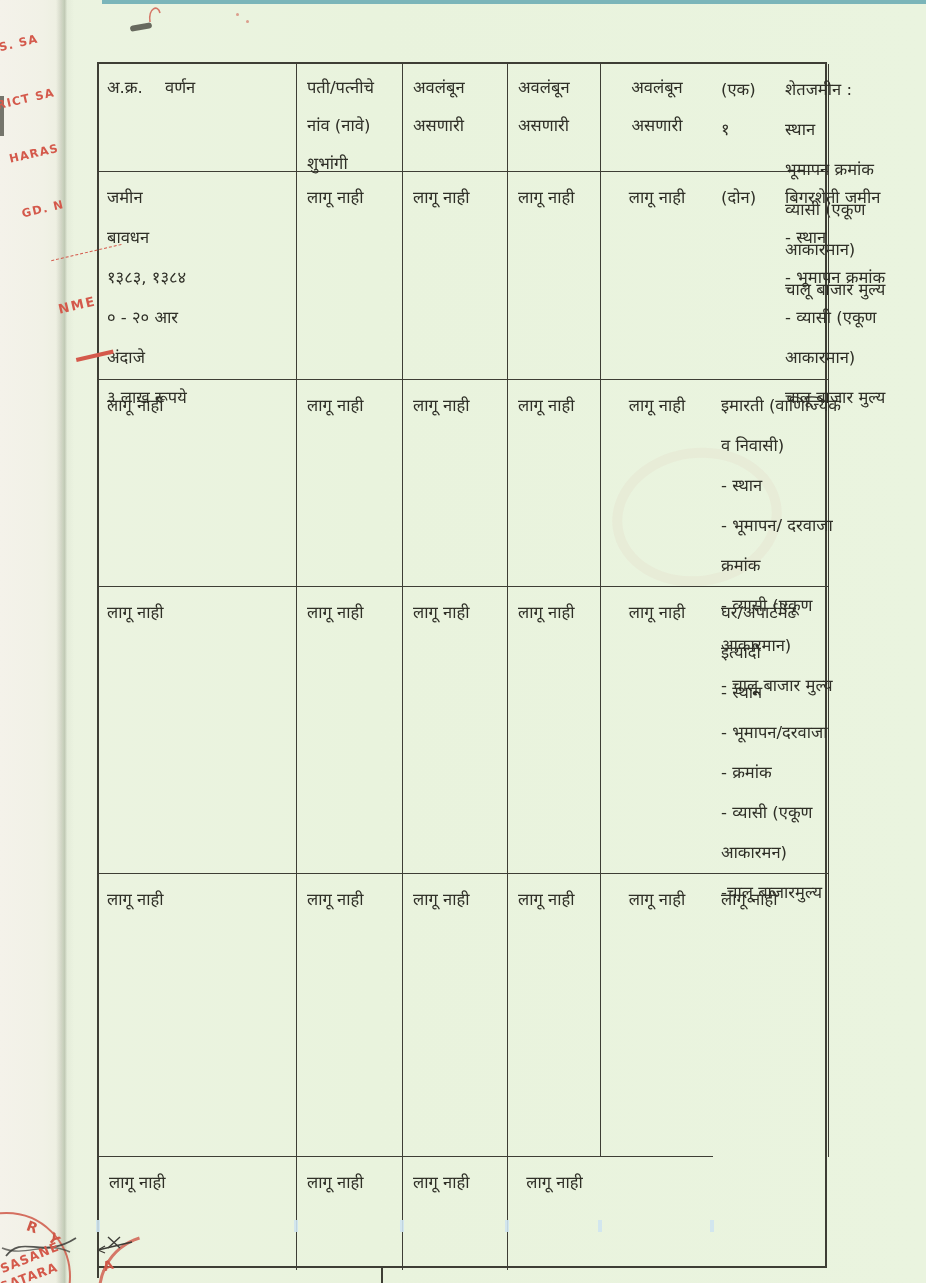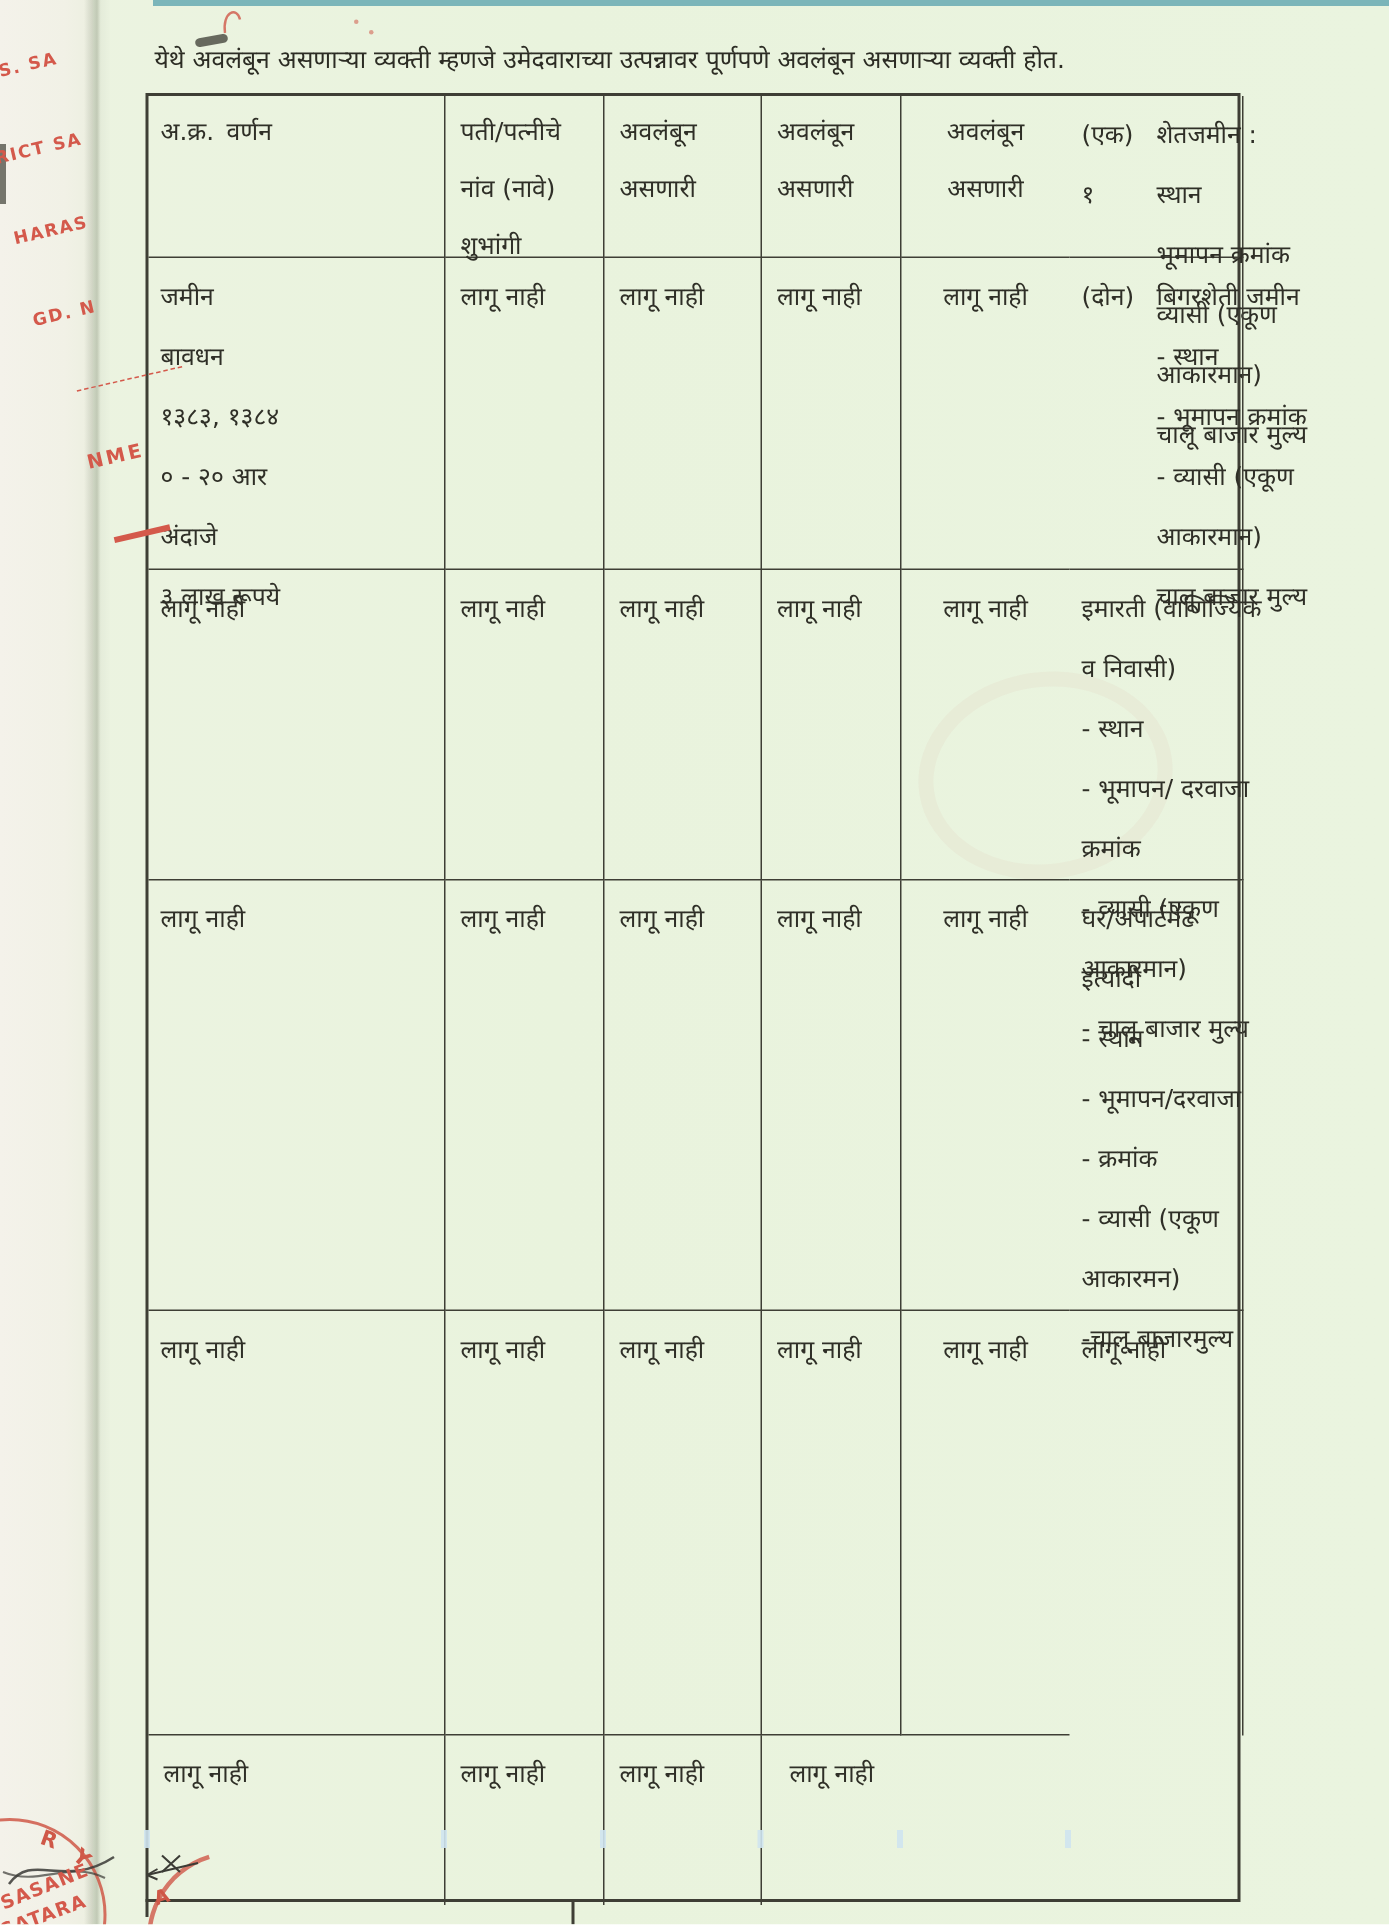--- a/index.html
+++ b/index.html
@@ -20,21 +20,21 @@
 
   .tbl{position:absolute;left:97px;top:62px;width:730px;height:1206px;display:grid;
     grid-template-columns:198px 106px 105px 93px 112px 116px;
     grid-template-rows:108px 208px 207px 287px 283px 113px;
     border:2px solid #3e3e35;box-sizing:border-box;background:transparent;}
   .tc{border-right:1.5px solid #3e3e35;border-bottom:1.5px solid #3e3e35;box-sizing:border-box;
     padding:6px 2px 0 10px;font-size:16.5px;line-height:40px;white-space:pre;overflow:visible;}
   .c6{border-right:none;text-align:center;padding-left:2px;}
   .lr{border-bottom:none;}
   .hdr{line-height:38px;padding-top:5px;}
-  .c1{display:flex;padding-left:8px;}
+  .c1{display:flex;padding-left:8px;gap:14px;}
   .c2{padding-left:8px;}
   .ser{width:50px;flex:none;white-space:pre;}
   .desc{flex:1;white-space:pre;}
   .hdr .ser{width:44px;}
 
   .stub{position:absolute;width:2px;background:#3e3e35;}
   .notch{position:absolute;width:4px;height:12px;background:#cfe4ef;opacity:.9;}
 
   .watermark{position:absolute;left:612px;top:448px;width:150px;height:118px;border-radius:50%;
     border:10px solid rgba(215,150,145,0.08);transform:rotate(-8deg);}
@@ -67,21 +67,20 @@
   <div class="fold"></div>
   <div class="top-edge"></div>
   <div class="edge-sliver"></div>
   <div class="smudge"></div>
   <svg class="redcurl" width="18" height="22">
     <path d="M4,20 C2,6 12,2 14,11" stroke="#cf5848" stroke-width="1.6" fill="none" opacity="0.8"></path>
   </svg>
   <div class="speck" style="left:236px;top:13px;"></div>
   <div class="speck" style="left:246px;top:20px;"></div>
 
-  <div class="heading">येथे अवलंबून असणाऱ्या व्यक्ती म्हणजे उमेदवाराच्या उत्पन्नावर पूर्णपणे अवलंबून असणाऱ्या व्यक्ती होत.</div>
 
   <div class="watermark"></div>
 
   <div class="tbl">
 
     <div class="tc c1 hdr">
       <div class="ser">अ.क्र.</div>
       <div class="desc">वर्णन</div>
     </div>
     <div class="tc c3 hdr">पती/पत्नीचे

